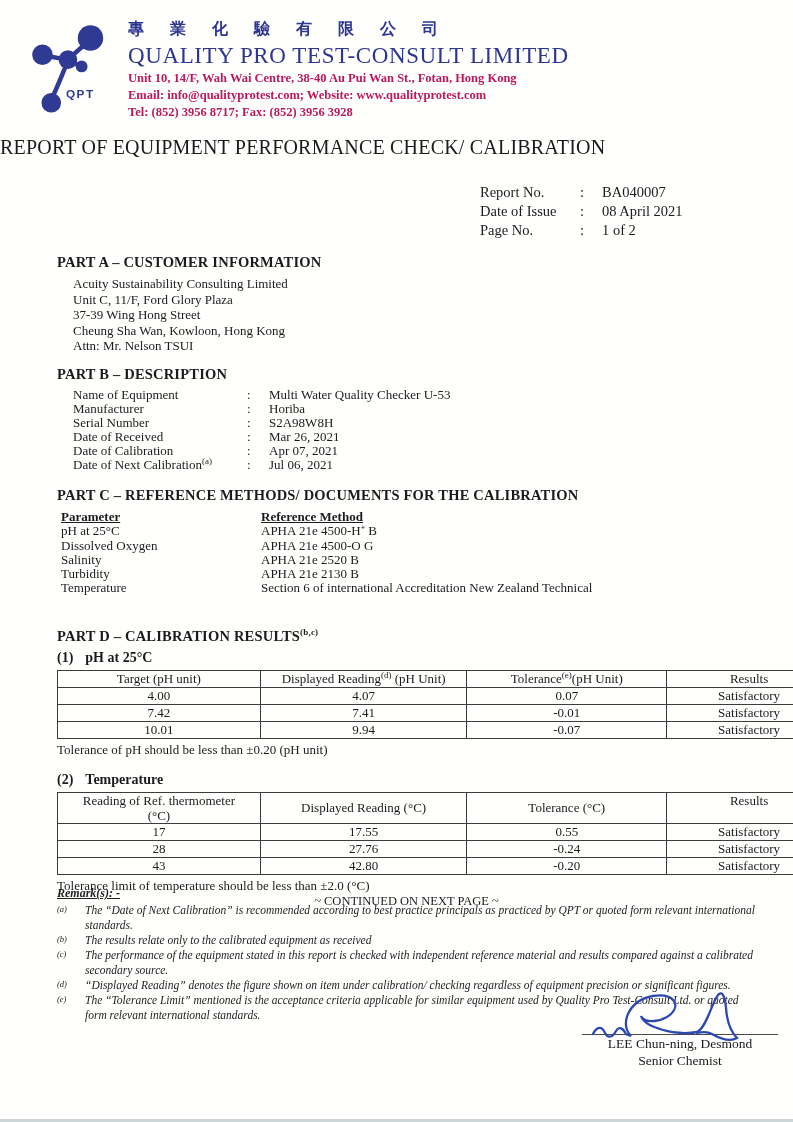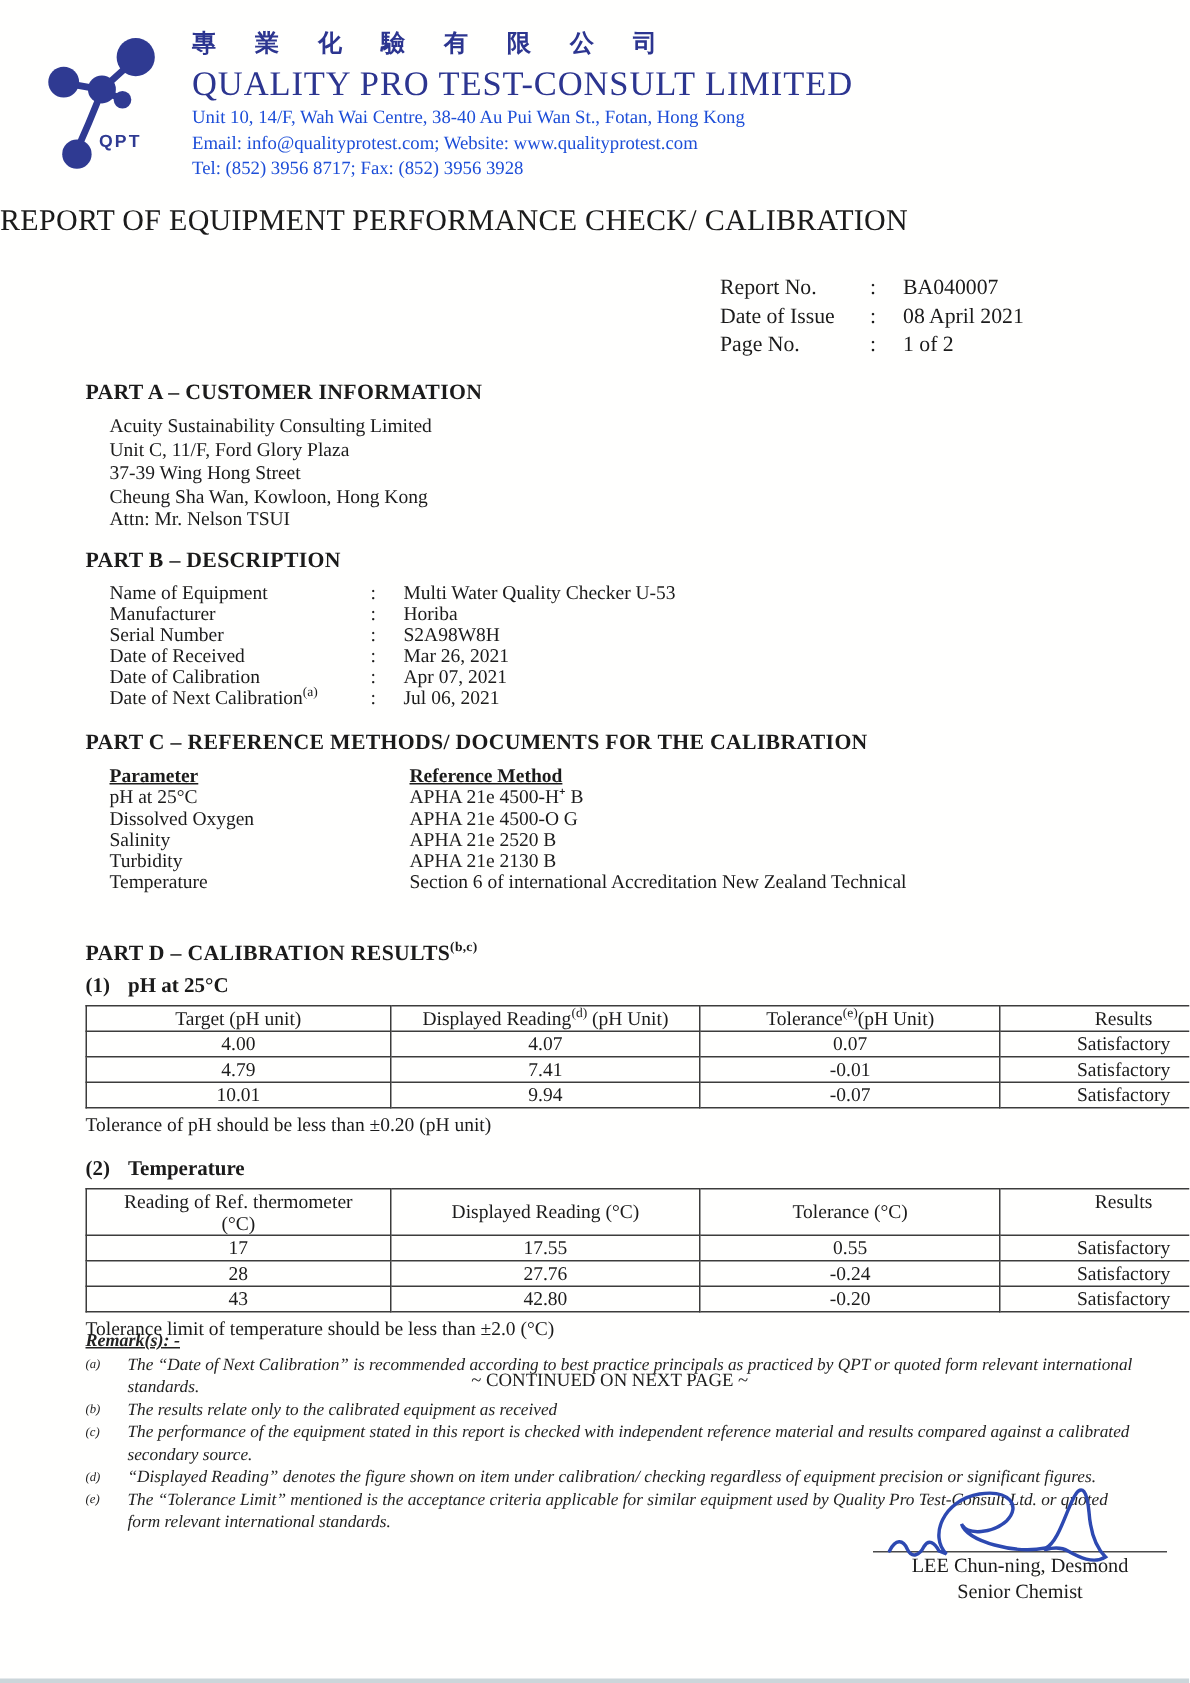--- a/index.html
+++ b/index.html
@@ -6,59 +6,59 @@
   .page{
     position:relative;width:793px;height:1122px;background:#fffffe;
     font-family:"Liberation Serif",serif;color:#1b1b1b;overflow:hidden;
   }
   
   .header{position:absolute;top:14px;left:16px;display:flex;gap:14px;}
   .logo{width:98px;height:104px;flex-shrink:0;}
   .header-text{padding-top:5px;}
   .zh{color:#2c3590;font-size:16px;font-weight:700;letter-spacing:11px;white-space:nowrap;}
   .en{color:#2c3590;font-size:23px;font-weight:400;letter-spacing:.6px;margin-top:3px;white-space:nowrap;}
-  .addr{color:#1d4ed8;font-size:12.5px;font-weight:400;line-height:1.28;margin-top:1px;white-space:nowrap;}
+  .addr{color:#be185d;font-size:12.5px;font-weight:700;line-height:1.28;margin-top:1px;white-space:nowrap;}
   .addr:first-of-type{margin-top:4px;}
   
   .title{position:absolute;top:136px;left:0;width:100%;text-align:left;
     font-size:20px;font-weight:400;letter-spacing:.2px;}
   
   .report-info{position:absolute;top:183px;left:480px;font-size:14.5px;}
   .ri-row{display:flex;line-height:1.3;}
   .ri-label{width:100px;}
   .ri-colon{width:22px;}
   
   .section-heading{font-weight:700;font-size:14.5px;letter-spacing:.2px;}
   .part-a{position:absolute;top:254px;left:57px;}
   .pa-lines{margin:5px 0 0 16px;font-size:13px;line-height:1.2;}
   .part-b{position:absolute;top:366px;left:57px;}
   .pb-rows{margin:5px 0 0 16px;font-size:13px;line-height:1.07;}
   .pb-row{display:flex;}
   .pb-label{width:174px;}
   .pb-colon{width:22px;}
   sup{font-size:9px;line-height:0;}
   .part-c{position:absolute;top:487px;left:57px;}
-  .pc-rows{margin:6px 0 0 16px;font-size:13px;line-height:1.1;}
+  .pc-rows{margin:6px 0 0 4px;font-size:13px;line-height:1.1;}
   .pc-row{display:flex;}
   .pc-col1{width:200px;flex-shrink:0;}
   .pc-head{font-weight:700;text-decoration:underline;}
   .pc-method2{margin-top:1px;}
   
   .part-d{position:absolute;top:628px;left:57px;width:700px;}
   .pd-sub{display:flex;gap:12px;font-weight:700;font-size:14px;margin-top:5px;}
   table.cal-table{border-collapse:collapse;table-layout:fixed;width:775px;
     margin-top:4px;font-size:13px;}
   table.cal-table td{border:1px solid #3c3c3c;text-align:center;padding:0 3px;
     line-height:16px;vertical-align:middle;}
   col.c1{width:26.2%;} col.c2{width:26.7%;} col.c3{width:25.8%;} col.c4{width:21.3%;}
   .th2-l1,.th2-l2{line-height:15px;}
   .va-top{vertical-align:top !important;}
   .note{font-size:13px;margin-top:3px;}
   .sub2{margin-top:14px;}
-  .continued{width:699px;text-align:center;font-size:12.5px;margin-top:19px;}
+  .continued{width:699px;text-align:center;font-size:12.5px;margin-top:0;}
   
   .remarks{position:absolute;top:886px;left:57px;width:702px;
     font-style:italic;font-size:11.5px;color:#222;}
   .rk-heading{font-weight:700;text-decoration:underline;font-size:12px;margin-bottom:2px;}
   .rk-item{display:flex;line-height:1.3;}
   .rk-sup{width:28px;flex-shrink:0;font-size:8.5px;padding-top:1px;}
   .rk-text{flex:1;}
   
   .signature{position:absolute;top:988px;left:580px;width:200px;text-align:center;font-size:13.5px;}
   .sig-svg{display:block;margin:0 auto -10px auto;position:relative;z-index:2;}
@@ -219,21 +219,21 @@
         <td><span>Tolerance</span><sup>(e)</sup><span>(pH Unit)</span></td>
         <td><span>Results</span><sup></sup><span></span></td>
       </tr>
       <tr>
         <td>4.00</td>
         <td>4.07</td>
         <td>0.07</td>
         <td>Satisfactory</td>
       </tr>
       <tr>
-        <td>4.79</td>
+        <td>7.42</td>
         <td>7.41</td>
         <td>-0.01</td>
         <td>Satisfactory</td>
       </tr>
       <tr>
         <td>10.01</td>
         <td>9.94</td>
         <td>-0.07</td>
         <td>Satisfactory</td>
       </tr>

